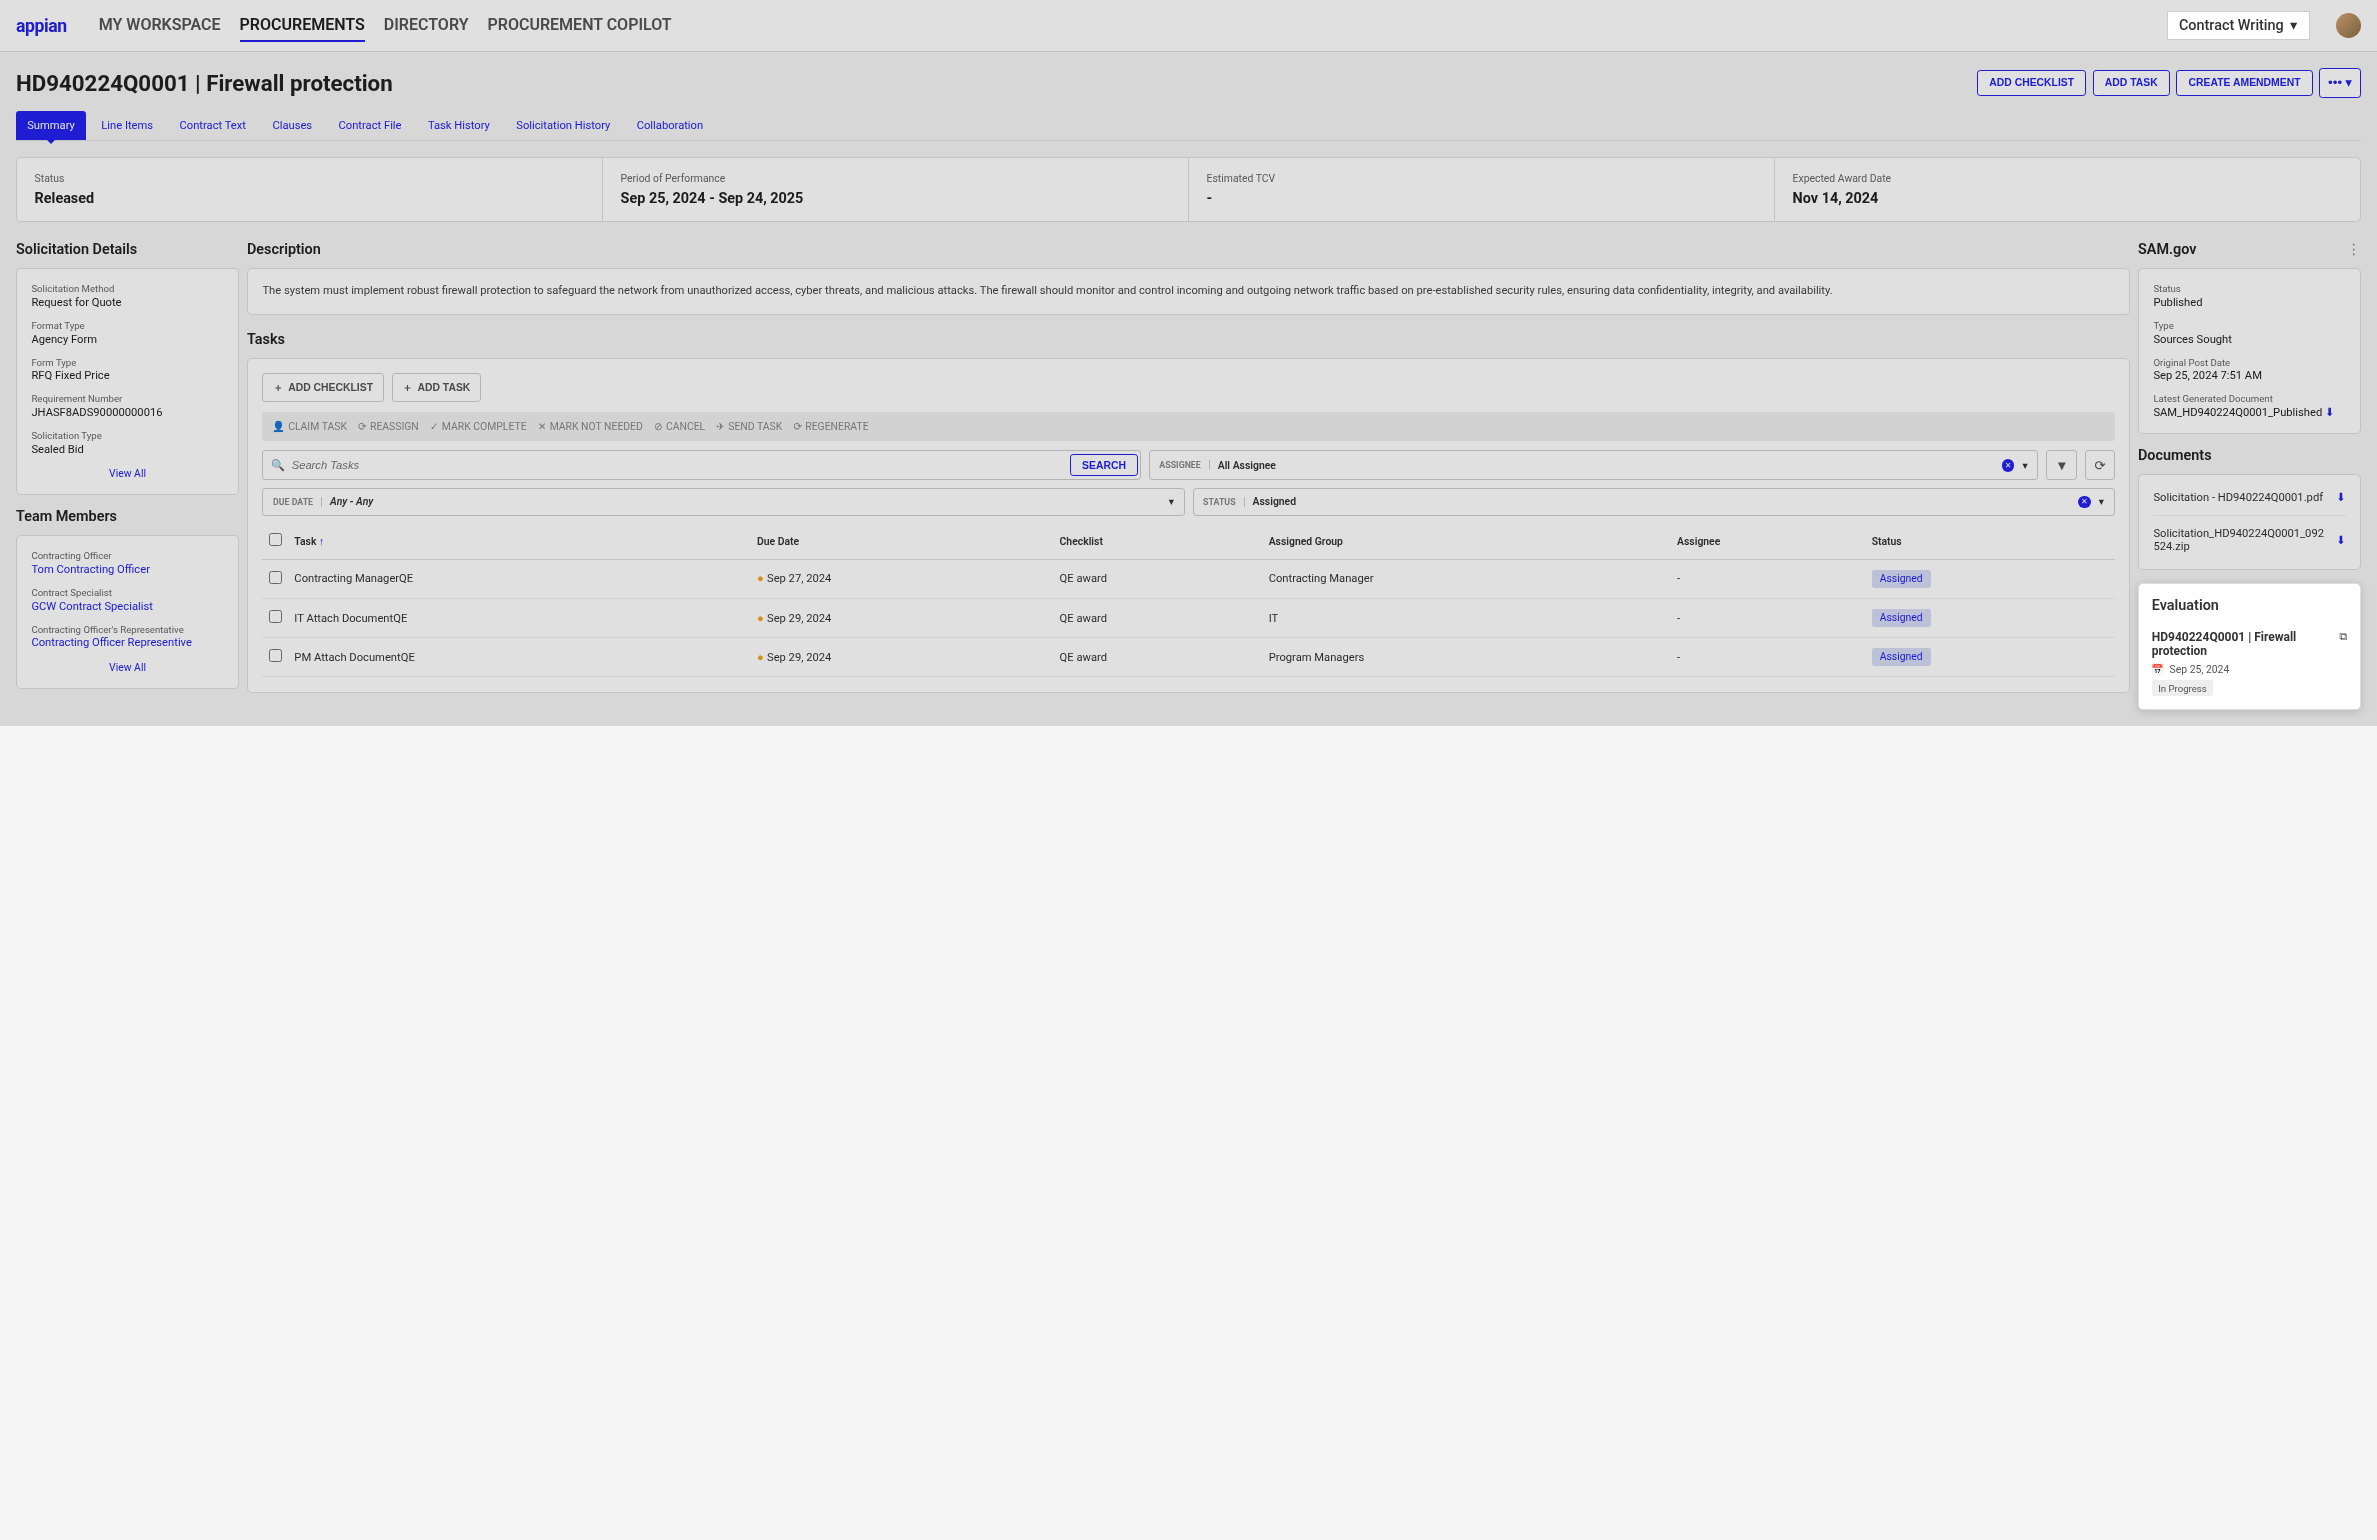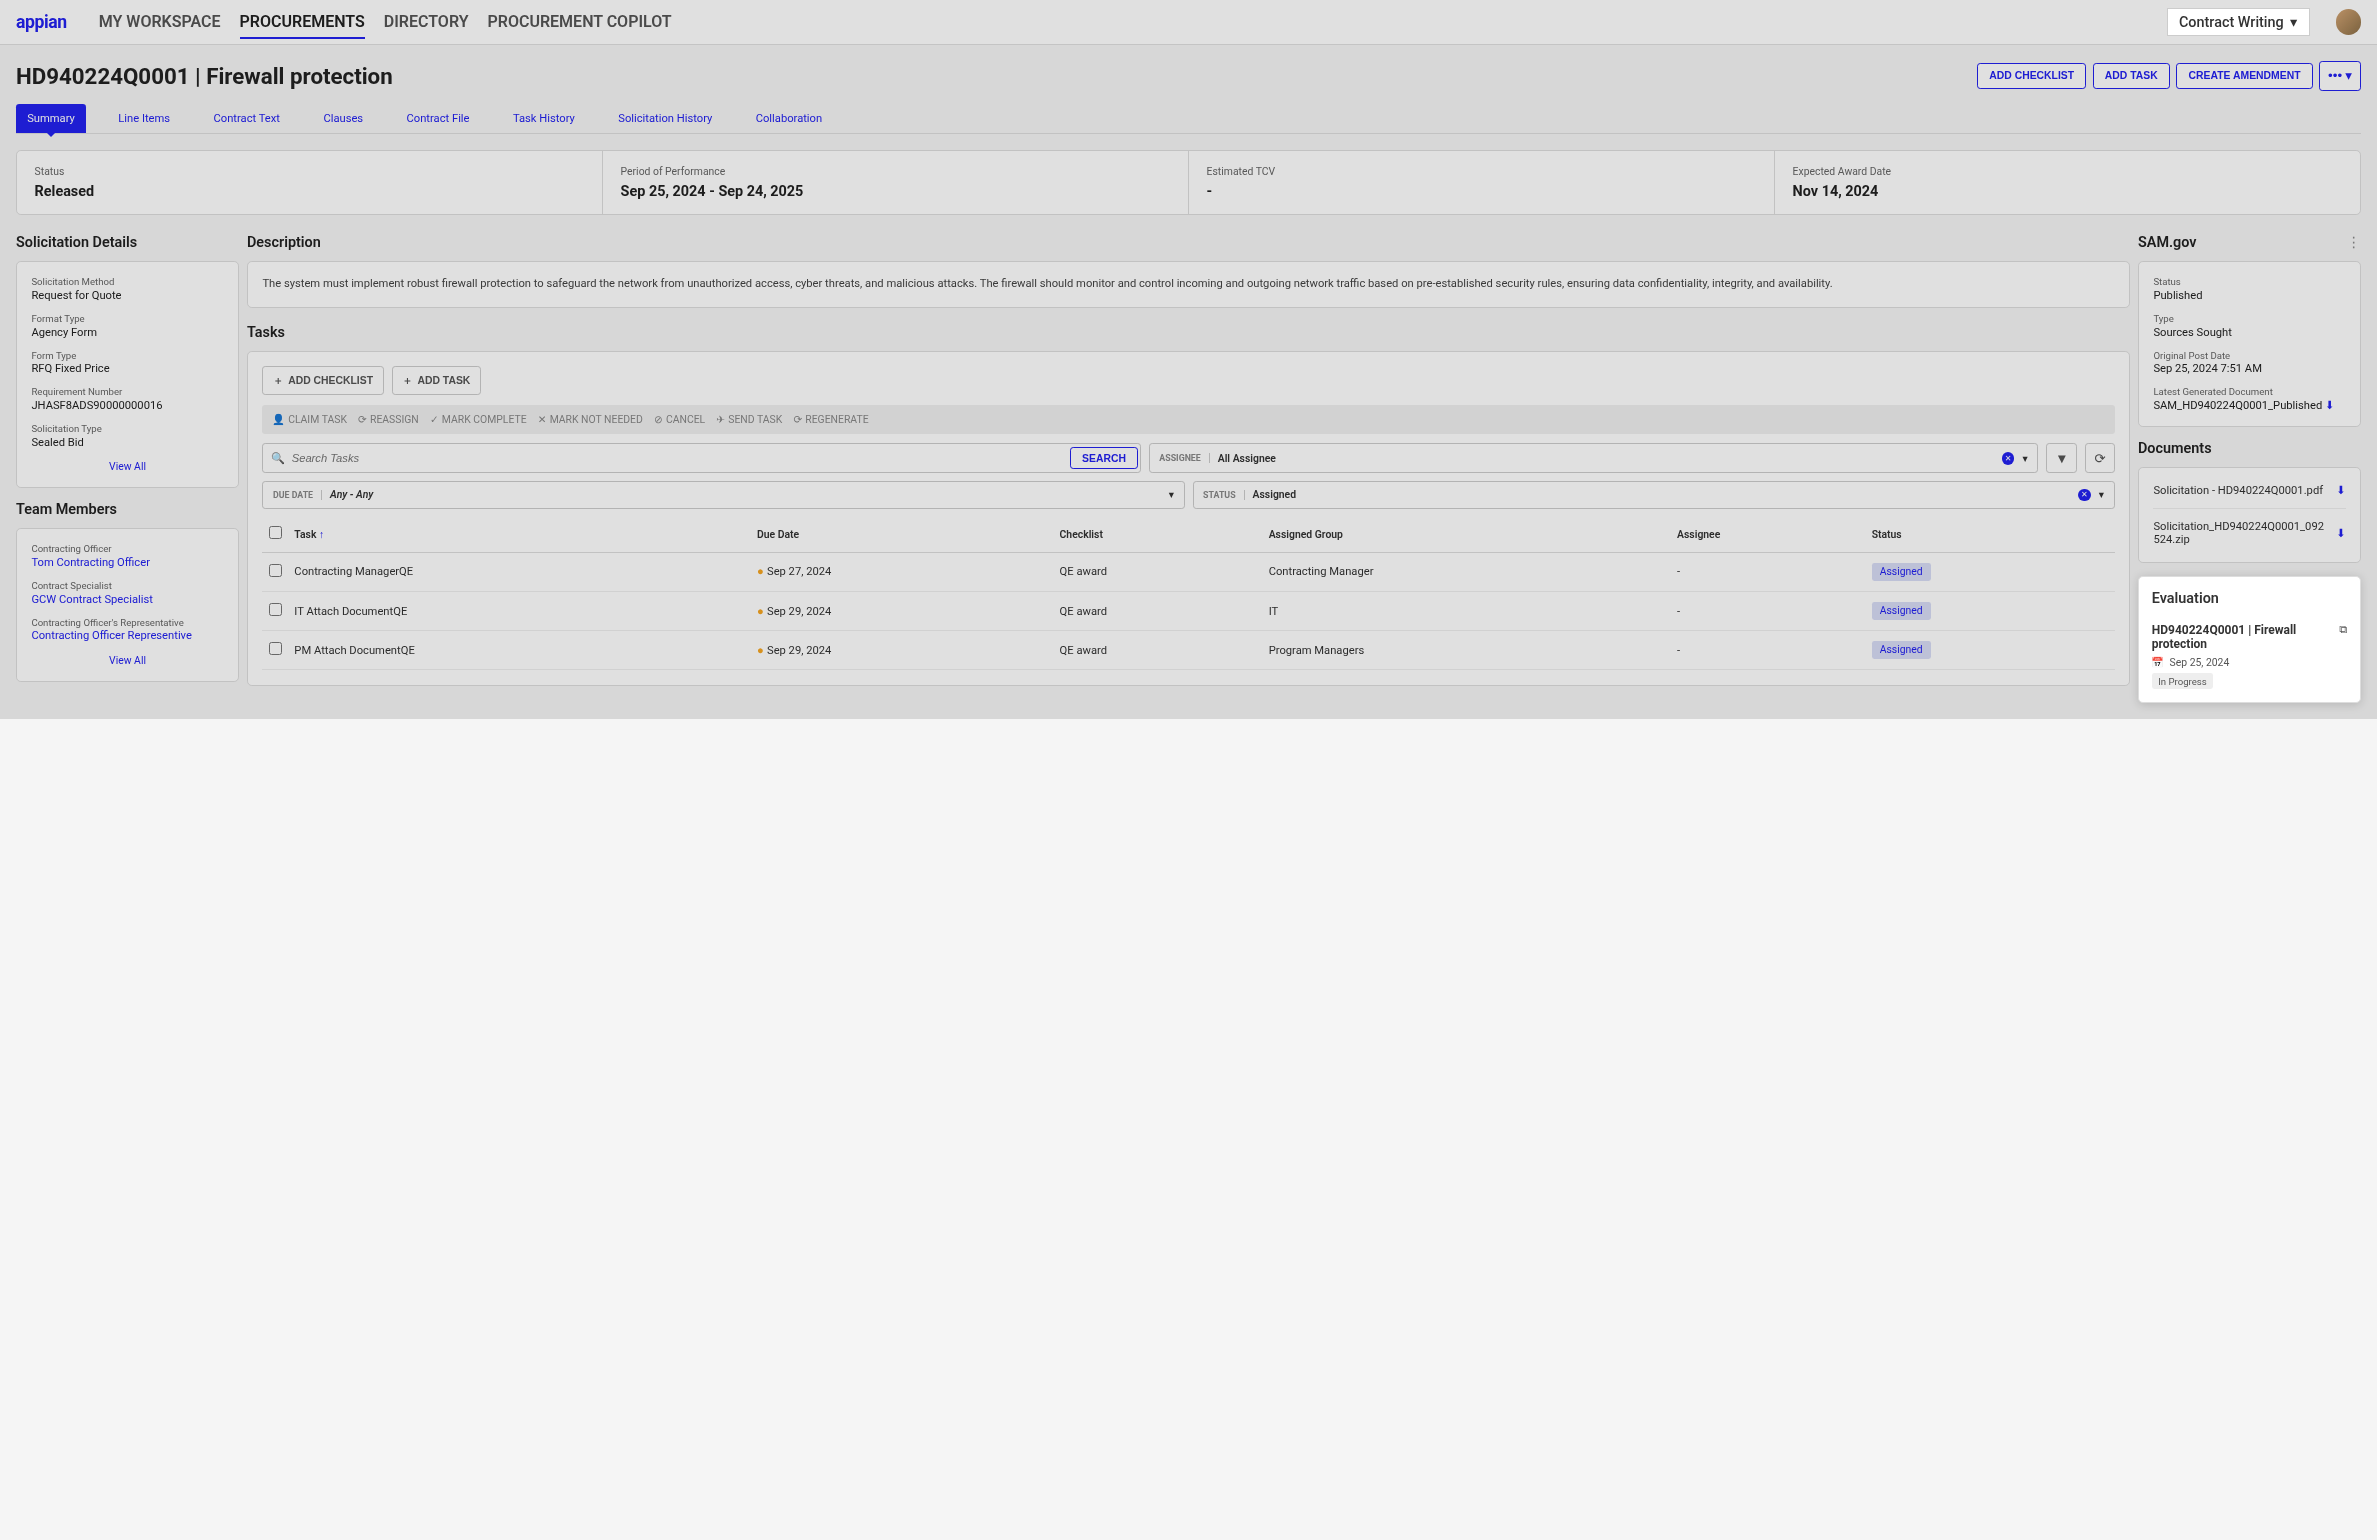--- a/index.html
+++ b/index.html
@@ -1,35 +1,35 @@
 <!DOCTYPE html>
 <html style="font-size:12.8px"><head>
 <meta charset="utf-8">
 <style>
 * { box-sizing: border-box; margin: 0; padding: 0; }
 body { font-family: -apple-system, BlinkMacSystemFont, "Segoe UI", Roboto, sans-serif; font-size: 11.2px; color: #333; background: #f5f5f5; position: relative; }
 .overlay { position: absolute; inset: 0; background: rgba(0,0,0,0.12); z-index: 5; pointer-events: none; }
 
-.top-nav { display: flex; align-items: center; padding: 6.4px 16px; background: #fff; border-bottom: 0.8px solid #e0e0e0; height: 45px; }
+.top-nav { display: flex; align-items: center; padding: 6.4px 16px; background: #fff; border-bottom: 0.8px solid #e0e0e0; height: 52px; }
 .logo { font-weight: 700; font-size: 17.6px; color: #2322f0; letter-spacing: -0.4px; margin-right: 32px; }
 .nav-items { display: flex; gap: 19px; flex: 1; }
 .nav-item { font-size: 16px; font-weight: 600; color: #555; text-transform: uppercase; padding: 6.4px 0; cursor: pointer; }
 .nav-item.active { color: #222; border-bottom: 2.4px solid #2322f0; }
 .nav-right { display: flex; align-items: center; gap: 26px; }
 .contract-writing { background: #fff; border: 0.8px solid #ccc; padding: 4.8px 11.2px; font-size: 14.4px; font-weight: 500; color: #333; display: flex; align-items: center; gap: 6.4px; z-index: 10; position: relative; }
 .avatar { width: 25.5px; height: 25.5px; border-radius: 50%; background: linear-gradient(135deg,#d4a574,#8b6f47); }
 
 .page { padding: 16px; }
 .page-header { display: flex; justify-content: space-between; align-items: center; margin-bottom: 12.8px; }
 .page-title { font-size: 22.3px; font-weight: 700; color: #222; }
 .header-actions { display: flex; gap: 6.4px; align-items: center; }
 .btn-outline { border: 0.8px solid #2322f0; color: #2322f0; background: #fff; padding: 6.4px 11.2px; font-size: 10.4px; font-weight: 600; border-radius: 3.2px; cursor: pointer; text-transform: uppercase; }
 .btn-more { border: 0.8px solid #2322f0; color: #2322f0; background: #fff; padding: 6.4px 8px; border-radius: 3.2px; cursor: pointer; display: flex; align-items: center; gap: 3.2px; }
 
-.tabs { display: flex; gap: 21px; border-bottom: 0.8px solid #ddd; margin-bottom: 16px; }
+.tabs { display: flex; gap: 4px; border-bottom: 0.8px solid #ddd; margin-bottom: 16px; }
 .tab { padding: 8px 11.2px; color: #2322f0; cursor: pointer; font-size: 11.2px; }
 .tab.active { background: #2322f0; color: #fff; border-radius: 3.2px 3.2px 0 0; position: relative; }
 .tab.active::after { content: ""; position: absolute; bottom: -4.8px; left: 50%; transform: translateX(-50%); width: 0; height: 0; border-left: 4.8px solid transparent; border-right: 4.8px solid transparent; border-top: 4.8px solid #2322f0; }
 
 .stats-bar { display: flex; border: 0.8px solid #ddd; border-radius: 4.8px; background: #fff; margin-bottom: 19px; }
 .stat { flex: 1; padding: 14.4px 17.6px; border-right: 0.8px solid #ddd; }
 .stat:last-child { border-right: none; }
 .stat-label { font-size: 10.4px; color: #666; margin-bottom: 4.8px; }
 .stat-value { font-size: 14.4px; font-weight: 700; color: #222; }
 

